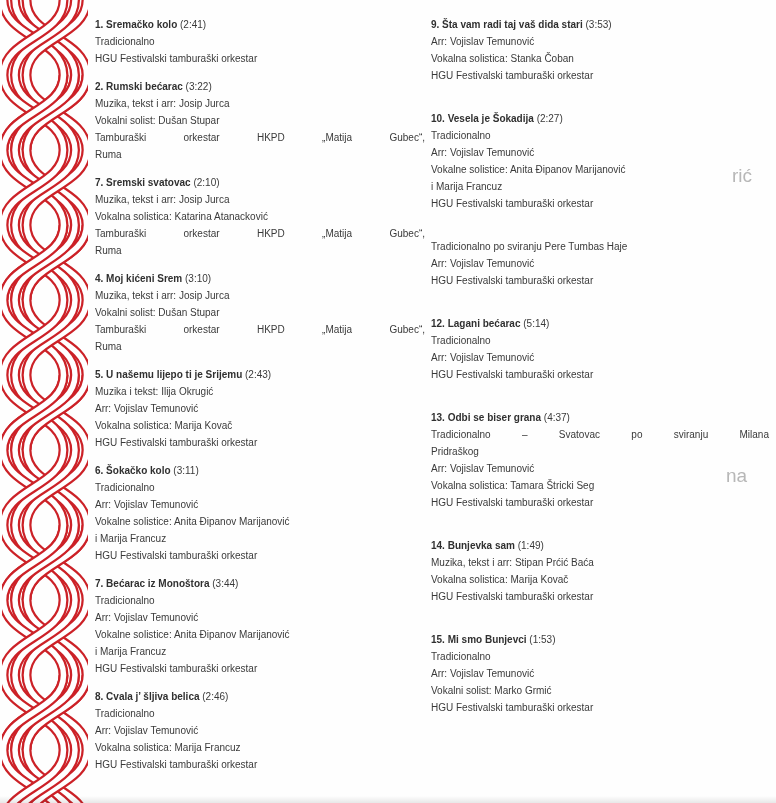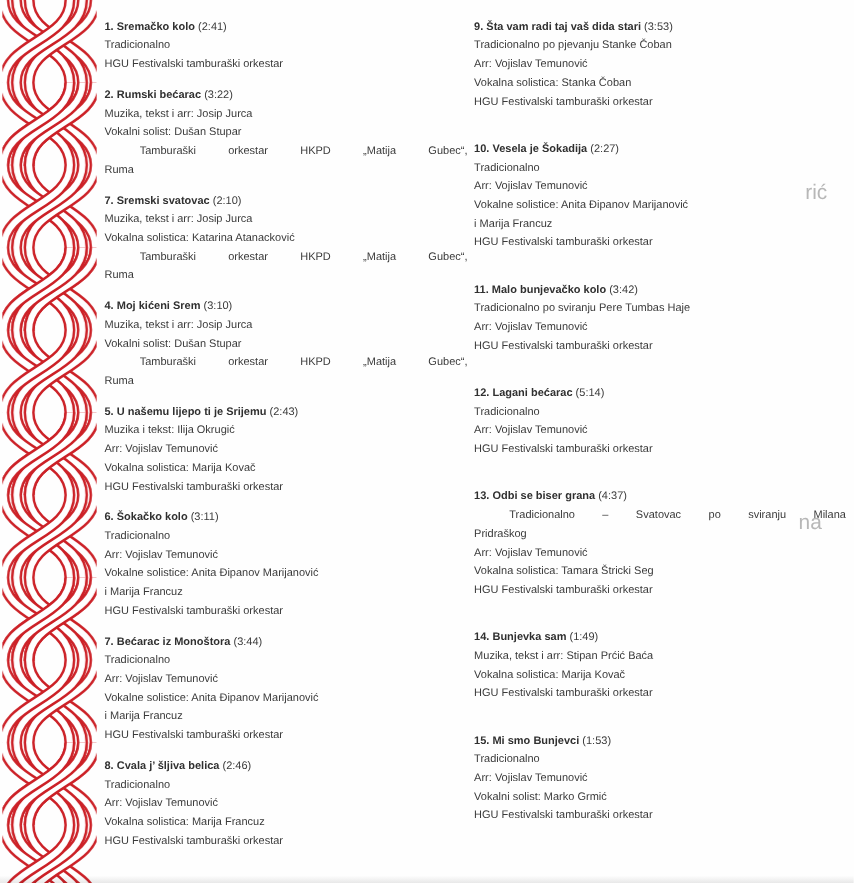--- a/index.html
+++ b/index.html
@@ -35,21 +35,20 @@
 
   .title  { white-space: nowrap; }
   .tname  { font-weight: bold; color: #303030; }
   .tdur   { font-weight: normal; color: #3a3a3a; }
 
   .line   { white-space: nowrap; }
   .line.j {
     white-space: normal;
     text-align: justify;
     text-align-last: justify;
-    margin-left: 32px;
   }
 
   
   .edge-frag {
     position: absolute;
     color: #b7b7b7;
     font-size: 19px;
     line-height: 17px;
   }
 
@@ -162,35 +161,33 @@
         <div class="title"><span class="tname">8. Cvala j’ šljiva belica</span><span class="tdur"> (2:46)</span></div>
         <div class="line">Tradicionalno</div>
         <div class="line">Arr: Vojislav Temunović</div>
         <div class="line">Vokalna solistica: Marija Francuz</div>
         <div class="line">HGU Festivalski tamburaški orkestar</div>
       </div>
     </div>
   <div class="col col-2">
       <div class="track">
         <div class="title"><span class="tname">9. Šta vam radi taj vaš dida stari</span><span class="tdur"> (3:53)</span></div>
-        <div class="line">Tradicionalno po pjevanju Stanke Čoban</div>
         <div class="line">Arr: Vojislav Temunović</div>
         <div class="line">Vokalna solistica: Stanka Čoban</div>
         <div class="line">HGU Festivalski tamburaški orkestar</div>
       </div>
       <div class="track">
         <div class="title"><span class="tname">10. Vesela je Šokadija</span><span class="tdur"> (2:27)</span></div>
         <div class="line">Tradicionalno</div>
         <div class="line">Arr: Vojislav Temunović</div>
         <div class="line">Vokalne solistice: Anita Đipanov Marijanović</div>
         <div class="line">i Marija Francuz</div>
         <div class="line">HGU Festivalski tamburaški orkestar</div>
       </div>
       <div class="track">
-        <div class="title"><span class="tname">11. Malo bunjevačko kolo</span><span class="tdur"> (3:42)</span></div>
         <div class="line">Tradicionalno po sviranju Pere Tumbas Haje</div>
         <div class="line">Arr: Vojislav Temunović</div>
         <div class="line">HGU Festivalski tamburaški orkestar</div>
       </div>
       <div class="track">
         <div class="title"><span class="tname">12. Lagani bećarac</span><span class="tdur"> (5:14)</span></div>
         <div class="line">Tradicionalno</div>
         <div class="line">Arr: Vojislav Temunović</div>
         <div class="line">HGU Festivalski tamburaški orkestar</div>
       </div>

